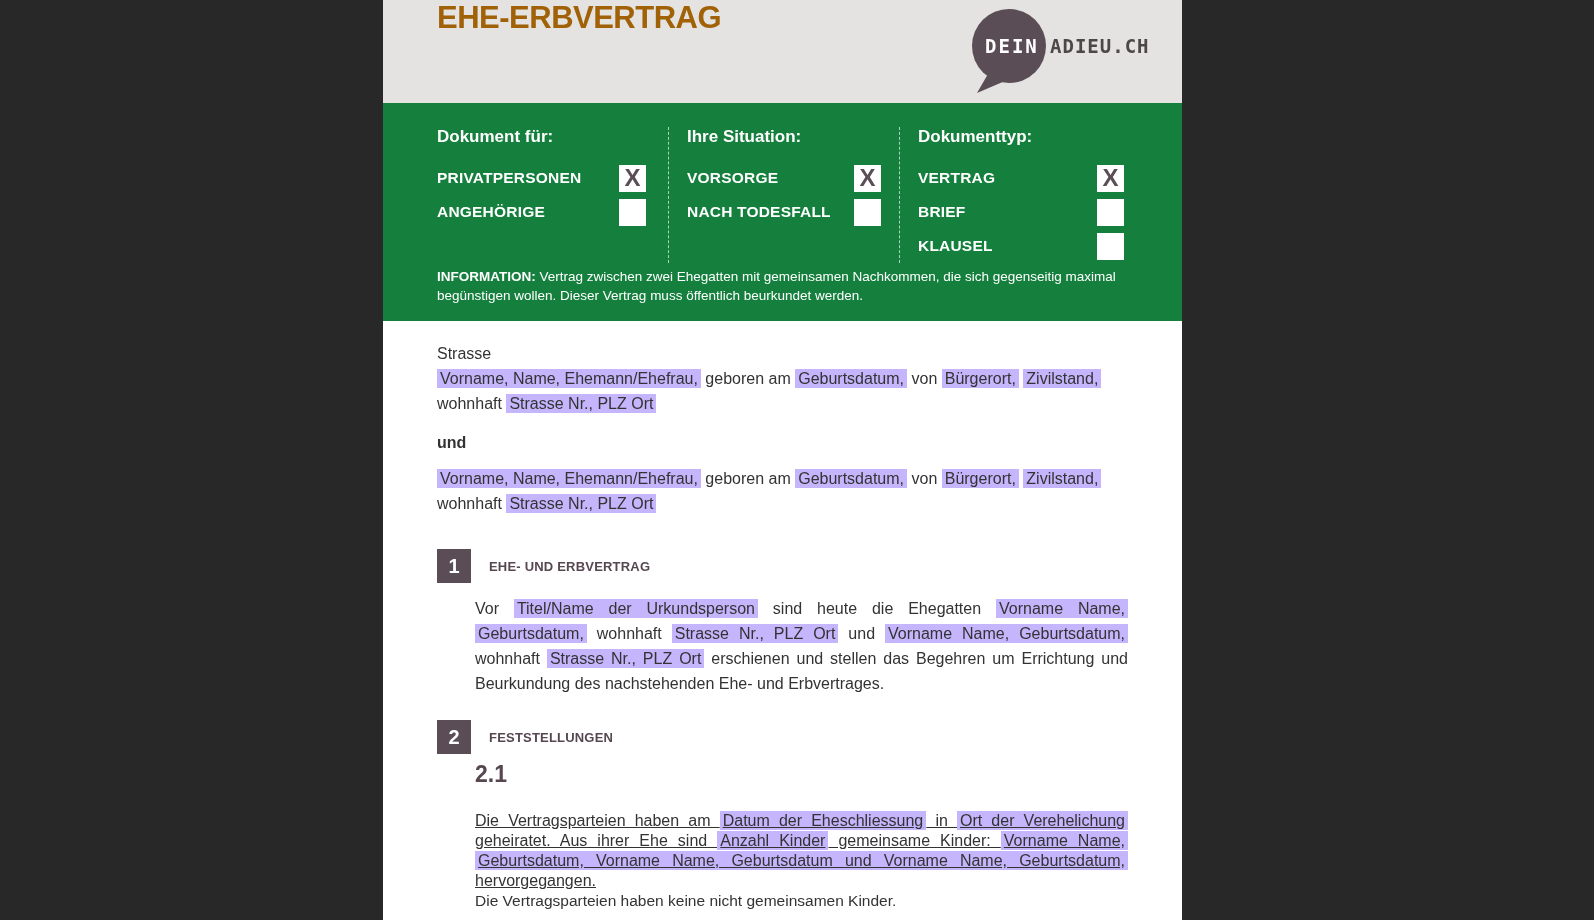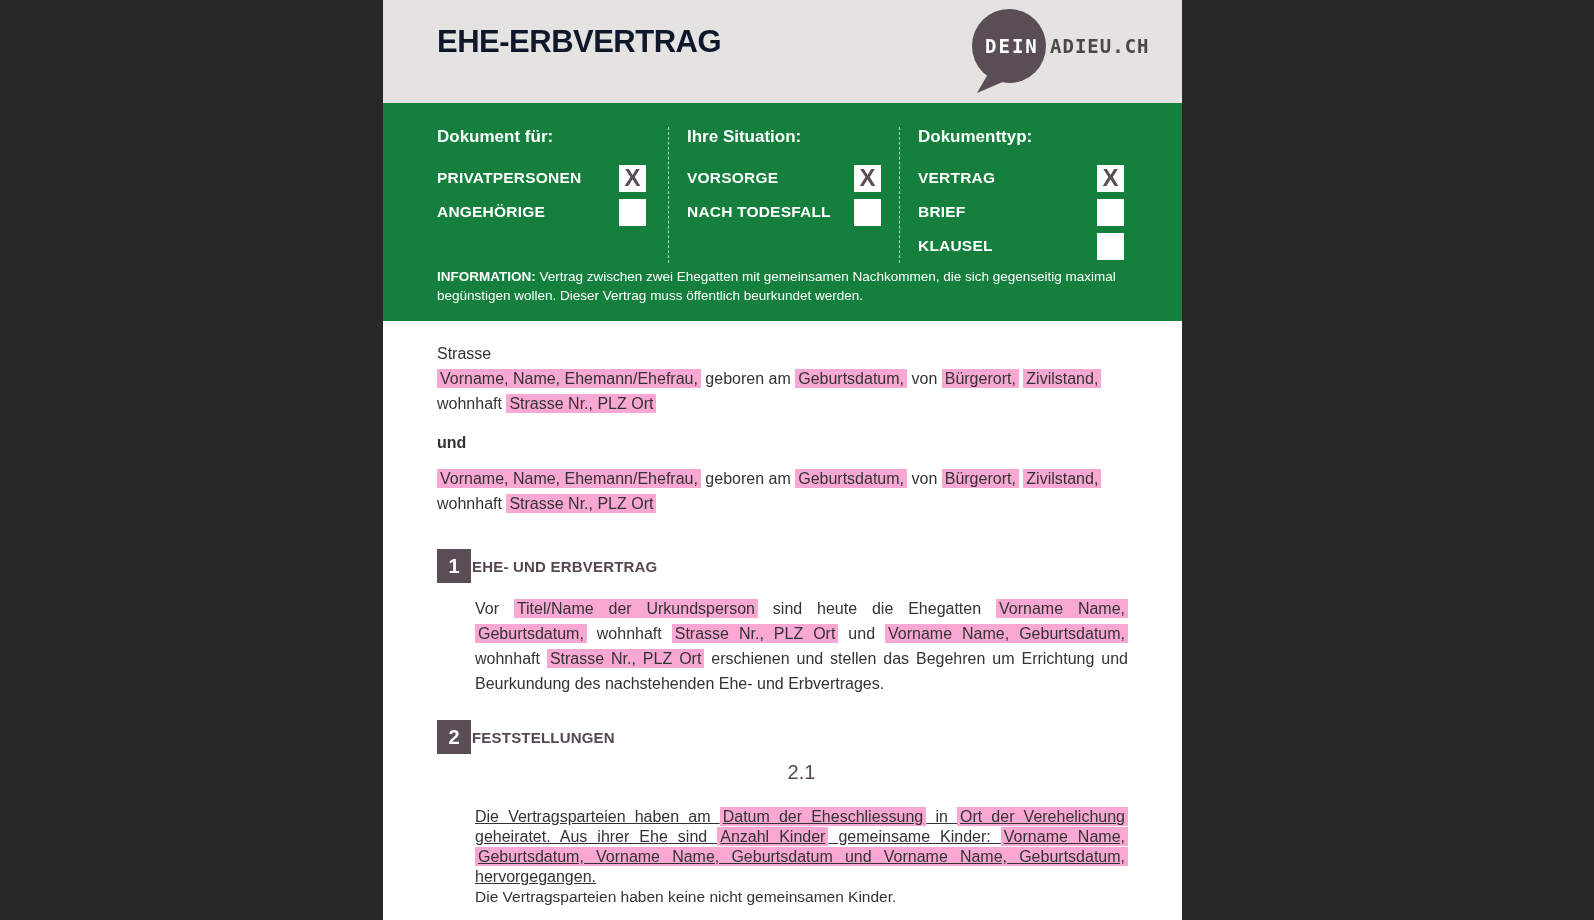--- a/index.html
+++ b/index.html
@@ -20,25 +20,24 @@
   
   .page-header {
     height: 103px;
     background: #e4e3e1;
     display: flex;
     justify-content: space-between;
     align-items: flex-start;
     padding: 0 28px 0 54px;
   }
   .doc-title {
-    margin-top: 24px;
     font-size: 31px;
     font-weight: 700;
     letter-spacing: -0.5px;
-    color: #0f172a;
+    color: #a16207;
   }
   .logo-svg { margin-top: 5px; display: block; }
   .logo-in {
     fill: #ffffff;
     font-family: "DejaVu Sans Mono", monospace;
     font-size: 19px; font-weight: 700; letter-spacing: 2px;
   }
   .logo-out {
     fill: #4c4846;
     font-family: "DejaVu Sans Mono", monospace;
@@ -82,45 +81,45 @@
   .info b { font-weight: 700; }
 
   
   .doc-body {
     padding: 20px 54px 0 54px;
     color: #333333;
   }
   .lead { font-size: 16px; line-height: 25px; }
   .und { font-size: 16px; line-height: 25px; font-weight: 700; margin: 14px 0 11px 0; }
   .hl {
-    background: #f9a8d4;
+    background: #c4b5fd;
     padding: 1px 3px;
     -webkit-box-decoration-break: clone;
     box-decoration-break: clone;
   }
 
   .section-1 { margin-top: 33px; }
   .section-2 { margin-top: 24px; }
   .sec-head { display: flex; align-items: center; }
   .sec-num {
     width: 34px; height: 34px; background: #5b4d56;
     color: #ffffff; font-size: 20px; font-weight: 700;
     display: flex; align-items: center; justify-content: center;
   }
   .sec-title {
-    margin-left: 1px;
-    color: #564751; font-size: 15px; font-weight: 700;
+    margin-left: 18px;
+    color: #564751; font-size: 13px; font-weight: 700;
     letter-spacing: 0.2px;
   }
   .sec-body { margin-left: 38px; }
   .para { text-align: justify; font-size: 16px; color: #333333; }
   .section-1 .para { margin-top: 13px; line-height: 25px; }
   .sub-head {
     margin-top: 7px;
-    color: #564751; font-size: 20px; font-weight: 400; text-align: center;
+    color: #564751; font-size: 23px; font-weight: 700;
   }
   .section-2 .para { margin-top: 23px; line-height: 20px; text-decoration: underline; }
   .closing { text-align: left; font-size: 15.5px; line-height: 20px; }
 </style>
 </head>
 <body>
 
 <div class="page">
 
   <div class="page-header">

